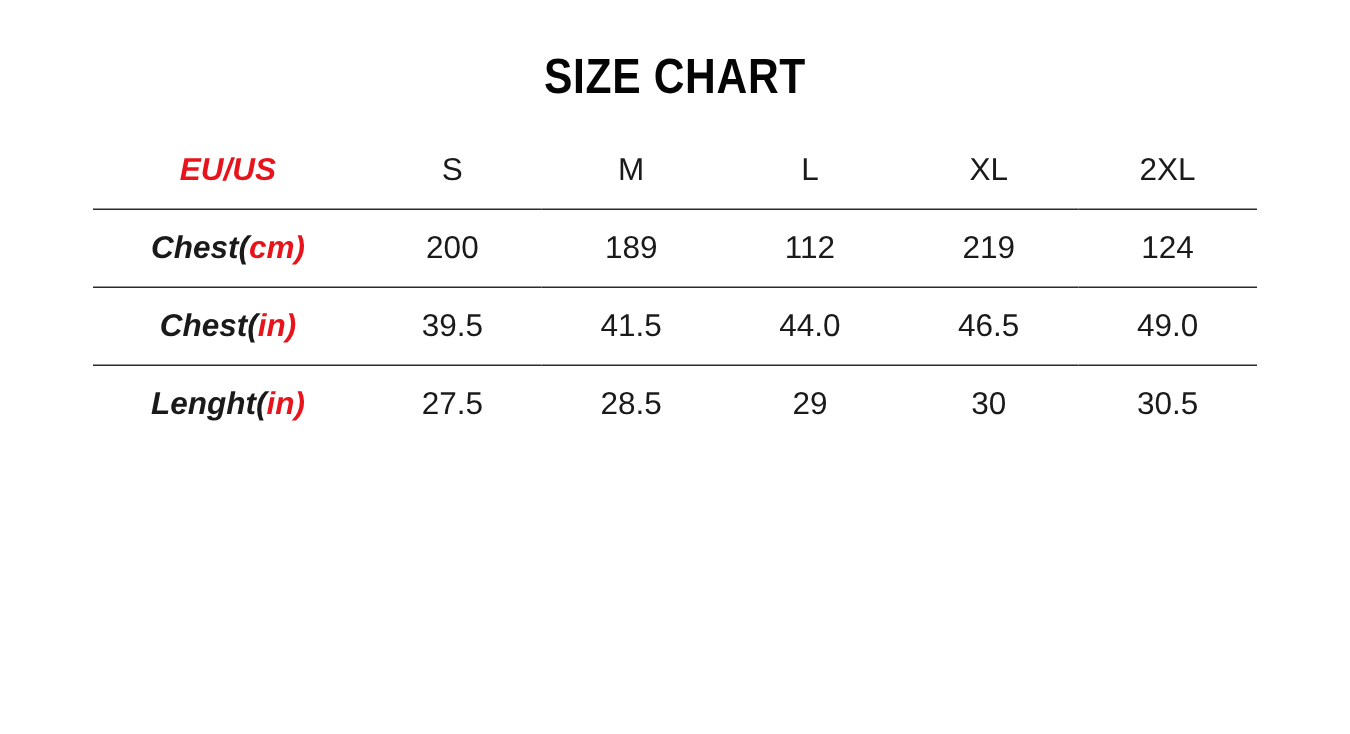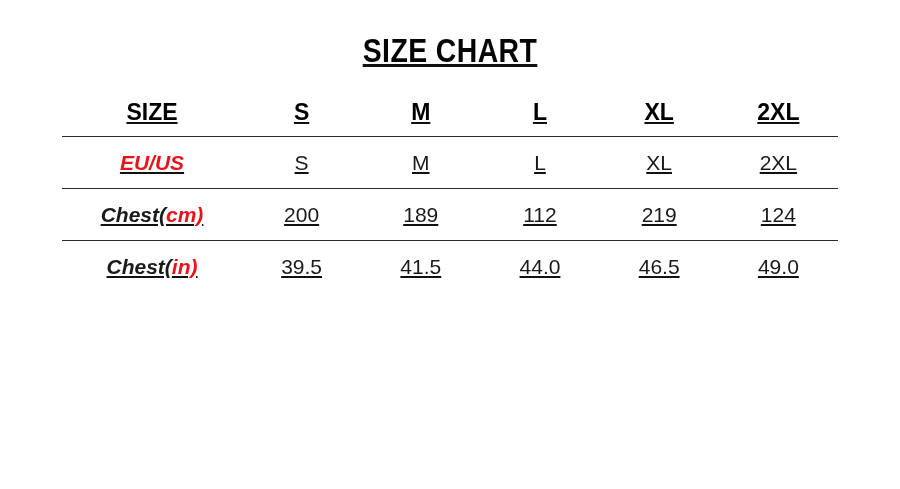--- a/index.html
+++ b/index.html
@@ -12,21 +12,20 @@
     background: #ffffff;
     font-family: "Liberation Sans", sans-serif;
     color: #111111;
     overflow: hidden;
   }
   .page {
     position: relative;
     width: 900px;
     height: 489px;
     box-sizing: border-box;
-    text-decoration: underline;
   }
   .chart-title {
     text-align: center;
     font-size: 33px;
     font-weight: bold;
     letter-spacing: 0.5px;
     color: #050505;
     padding-top: 32px;
     padding-bottom: 10px;
     font-family: "Liberation Sans Narrow", "Liberation Sans", sans-serif;
@@ -88,28 +87,20 @@
 <body>
 
 <div class="page">
 
   <div class="chart-title">SIZE CHART</div>
 
   <div class="table-wrap">
     <table class="size-chart">
       <tbody>
 
-        <tr class="header-row">
-          <td class="row-label">SIZE</td>
-          <td>S</td>
-          <td>M</td>
-          <td>L</td>
-          <td>XL</td>
-          <td>2XL</td>
-        </tr>
 
         <tr>
           <td class="row-label all-red">EU/US</td>
           <td class="value">S</td>
           <td class="value">M</td>
           <td class="value">L</td>
           <td class="value">XL</td>
           <td class="value">2XL</td>
         </tr>
 
@@ -126,18 +117,26 @@
 
         <tr>
           <td class="row-label"><span>Chest(</span><span class="unit">in)</span></td>
           <td class="value">39.5</td>
           <td class="value">41.5</td>
           <td class="value">44.0</td>
           <td class="value">46.5</td>
           <td class="value">49.0</td>
         </tr>
 
+        <tr>
+          <td class="row-label"><span>Lenght(</span><span class="unit">in)</span></td>
+          <td class="value">27.5</td>
+          <td class="value">28.5</td>
+          <td class="value">29</td>
+          <td class="value">30</td>
+          <td class="value">30.5</td>
+        </tr>
 
       </tbody>
     </table>
   </div>
 
 </div>
 
 </body></html>

